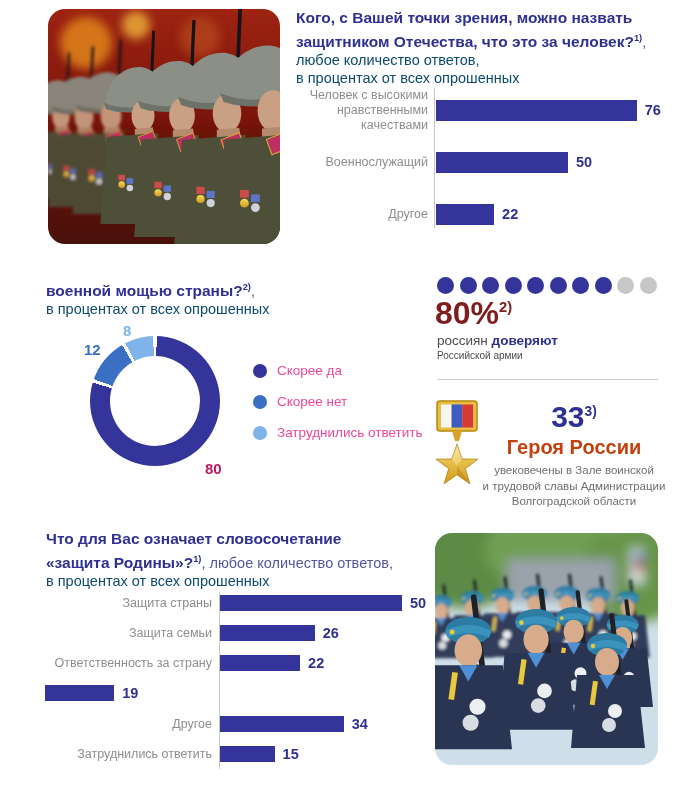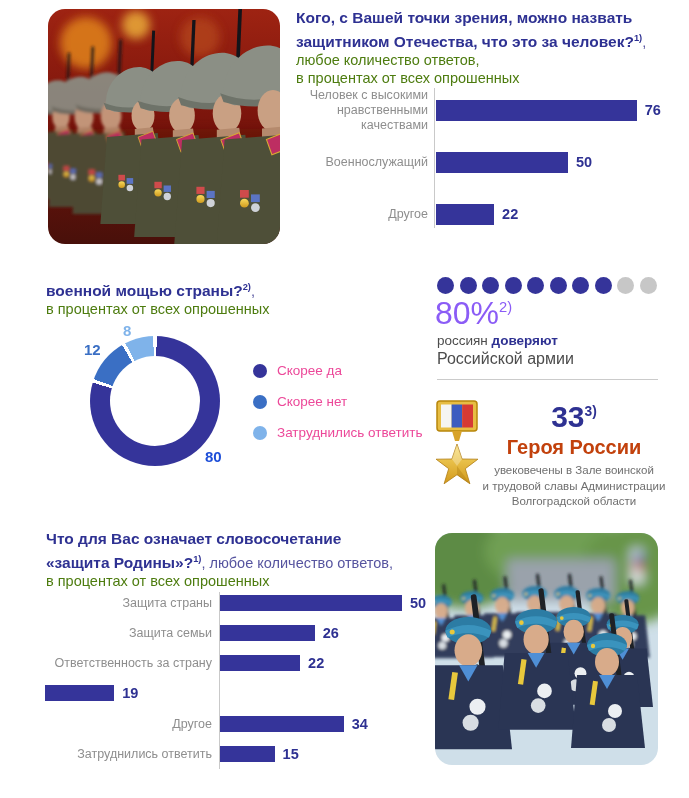--- a/index.html
+++ b/index.html
@@ -3,57 +3,57 @@
 <meta charset="utf-8">
 <style>
   html,body{margin:0;padding:0;background:#ffffff;}
   .stage{position:relative;width:689px;height:798px;background:#ffffff;overflow:hidden;
          font-family:"Liberation Sans",sans-serif;}
   .abs{position:absolute;}
 
   
   .q-title{color:#2e3192;font-size:15.5px;font-weight:bold;line-height:20px;}
   .q-title .reg{color:#56549f;font-weight:normal;font-size:14.5px;}
-  .q-title .regline{color:#4d7c0f;font-weight:normal;font-size:14.5px;line-height:17.5px;}
+  .q-title .regline{color:#0c4a6e;font-weight:normal;font-size:14.5px;line-height:17.5px;}
   sup{font-size:60%;vertical-align:super;}
 
   
   .bar-row{position:absolute;display:flex;align-items:center;}
   .bar-label{color:#8e8e8e;font-size:12.5px;line-height:15px;text-align:right;}
   .bar{background:#35349a;}
   .bar-value{color:#2e3192;font-weight:bold;font-size:14.5px;margin-left:8px;}
   .axis{position:absolute;width:1px;background:#c9c9c9;}
   .t-label{width:132px;margin-right:8px;}
   .b-label{width:167px;margin-right:8px;}
   .t-bar{height:21px;}
   .b-bar{height:16px;}
 
   
   .donut{position:absolute;left:90px;top:336px;width:130px;height:130px;border-radius:50%;}
   .donut-hole{position:absolute;left:110px;top:356px;width:90px;height:90px;border-radius:50%;background:#fff;}
   .donut-lab{position:absolute;font-weight:bold;font-size:15px;}
-  .lab-80{left:205px;top:448px;color:#1d4ed8;}
+  .lab-80{left:205px;top:460px;color:#be185d;}
   .lab-12{left:84px;top:341px;color:#3a6fc4;}
   .lab-8{left:123px;top:322px;color:#7fb3ea;}
 
   
   .legend{position:absolute;left:253px;top:363px;}
   .legend-row{display:flex;align-items:center;margin-bottom:16px;}
   .legend-dot{width:14px;height:14px;border-radius:50%;margin-right:10px;flex:none;}
   .legend-text{color:#ec4899;font-size:13.5px;}
 
   
   .dots{position:absolute;left:437px;top:277px;display:flex;gap:5.5px;}
   .dot{width:17px;height:17px;border-radius:50%;background:#c7c7c7;}
   .dot.filled{background:#35349a;}
-  .big-pct{position:absolute;left:435px;top:295px;color:#8b5cf6;font-weight:normal;font-size:32px;}
+  .big-pct{position:absolute;left:435px;top:295px;color:#7f1d1d;font-weight:bold;font-size:32px;}
   .big-pct sup{font-size:46%;}
   .trust-l1{position:absolute;left:437px;top:333px;color:#4c4c4c;font-size:13.5px;}
   .trust-l1 b{color:#2e3192;}
-  .trust-l2{position:absolute;left:437px;top:350px;color:#4c4c4c;font-size:16px;}
+  .trust-l2{position:absolute;left:437px;top:350px;color:#4c4c4c;font-size:10px;}
   .divider{position:absolute;left:437px;top:379px;width:221px;height:1px;background:#cbcbcb;}
 
   
   .medal{position:absolute;left:432px;top:400px;}
   .heroes{position:absolute;left:478px;top:396px;width:192px;text-align:center;}
   .heroes-num{color:#2e3192;font-weight:bold;font-size:30px;line-height:32px;}
   .heroes-num sup{font-size:46%;}
   .heroes-title{color:#c2410c;font-weight:bold;font-size:20px;line-height:24px;margin-top:2px;}
   .heroes-desc{color:#6f6f6f;font-size:11.5px;line-height:15.5px;margin-top:4px;}
 

